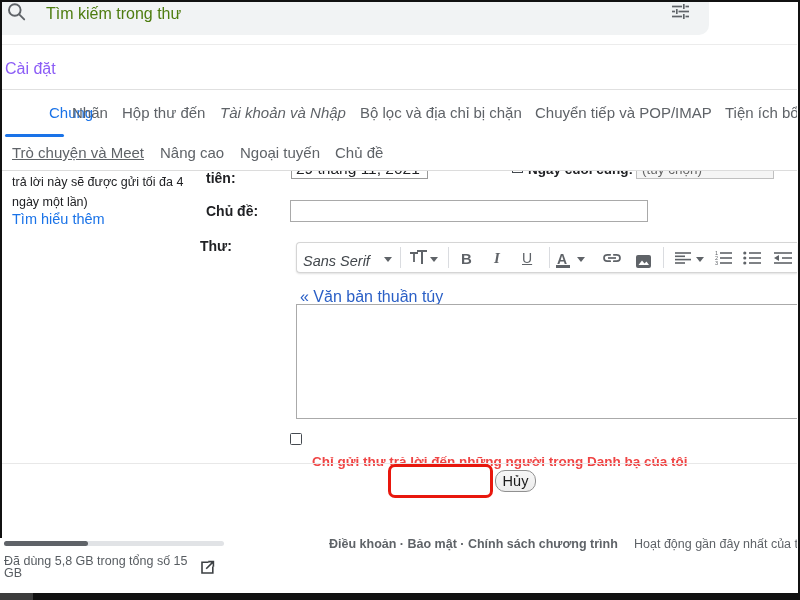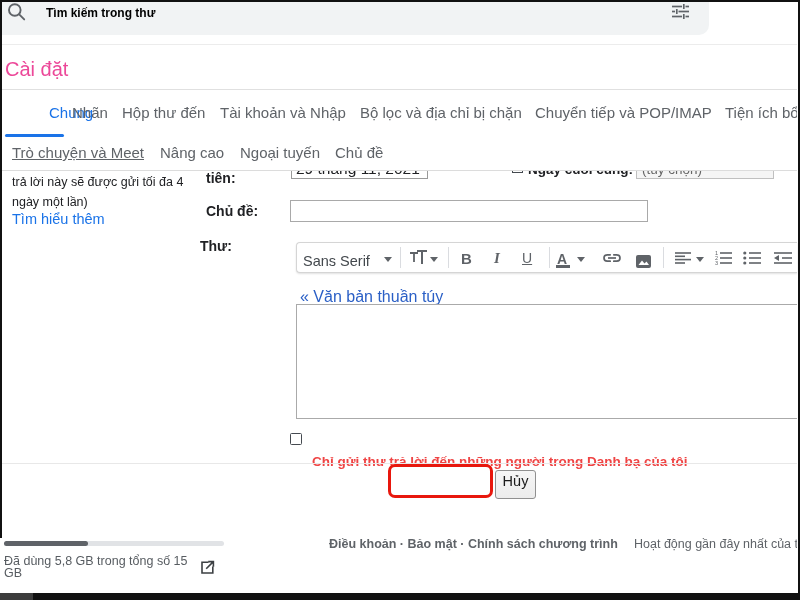--- a/index.html
+++ b/index.html
@@ -11,44 +11,44 @@
 </style>
 </head>
 <body>
 <div id="root">
 
   <div class="abs" style="left:2px; top:2px; width:707px; height:33px; background:#f1f3f4; border-radius:0 0 10px 0;"></div>
   <svg class="abs" style="left:8px; top:3px;" width="18" height="18" viewBox="0 0 18 18">
     <circle cx="6.8" cy="7" r="5.8" fill="none" stroke="#5f6368" stroke-width="1.9"></circle>
     <line x1="11.2" y1="11.4" x2="16.2" y2="16.4" stroke="#5f6368" stroke-width="1.9" stroke-linecap="round"></line>
   </svg>
-  <div class="abs" style="left:46px; top:3px; font-size:12px; line-height:21px; color:#000000;font-weight:bold;">Tìm kiếm trong thư</div>
+  <div class="abs" style="left:46px; top:3px; font-size:16px; line-height:21px; color:#4d7c0f;">Tìm kiếm trong thư</div>
   <svg class="abs" style="left:671px; top:3px;" width="19" height="17" viewBox="0 0 19 17">
     <g stroke="#5f6368" stroke-width="1.7">
       <line x1="1" y1="3.5" x2="11" y2="3.5"></line>
       <line x1="14.5" y1="3.5" x2="18" y2="3.5"></line>
       <line x1="12.8" y1="1" x2="12.8" y2="6"></line>
       <line x1="1" y1="8.5" x2="4" y2="8.5"></line>
       <line x1="7.5" y1="8.5" x2="18" y2="8.5"></line>
       <line x1="5.8" y1="6" x2="5.8" y2="11"></line>
       <line x1="1" y1="13.5" x2="11" y2="13.5"></line>
       <line x1="14.5" y1="13.5" x2="18" y2="13.5"></line>
       <line x1="12.8" y1="11" x2="12.8" y2="16"></line>
     </g>
   </svg>
   <div class="abs" style="left:0; top:44px; width:797px; height:1px; background:#ececec;"></div>
 
-  <div class="abs" style="left:5px; top:55px; font-size:20px; line-height:28px; color:#ec4899;">Cài đặt</div>
+  <div class="abs" style="left:5px; top:55px; font-size:16px; line-height:28px; color:#8b5cf6;">Cài đặt</div>
   <div class="abs" style="left:0; top:89px; width:797px; height:1px; background:#e0e0e0;"></div>
 
   <div class="abs grey" style="top:105px; left:0; width:797px; height:17px; font-size:15px; line-height:16px; overflow:hidden; white-space:nowrap;">
     <span class="abs" style="left:13px; color:#1a73e8; font-weight:500;margin-left:36px;">Chung</span>
     <span class="abs" style="left:72px;">Nhãn</span>
     <span class="abs" style="left:122px;">Hộp thư đến</span>
-    <span class="abs" style="left:220px;">Tài khoản và Nhập</span>
+    <span class="abs" style="left:220px;font-style:italic;">Tài khoản và Nhập</span>
     <span class="abs" style="left:360px;">Bộ lọc và địa chỉ bị chặn</span>
     <span class="abs" style="left:535px;">Chuyển tiếp và POP/IMAP</span>
     <span class="abs" style="left:725px;">Tiện ích bổ sung</span>
   </div>
   <div class="abs" style="left:5px; top:134px; width:59px; height:3px; background:#1a73e8; border-radius:2px;"></div>
 
   <div class="abs grey" style="top:145px; left:0; width:797px; height:17px; font-size:15px; line-height:16px; overflow:hidden; white-space:nowrap;">
     <span class="abs" style="left:12px;text-decoration:underline;">Trò chuyện và Meet</span>
     <span class="abs" style="left:160px;">Nâng cao</span>
     <span class="abs" style="left:240px;">Ngoại tuyến</span>
@@ -73,21 +73,21 @@
   <div class="abs" style="left:12px; top:171.5px; font-size:12.5px; line-height:20px; color:#202124; white-space:nowrap;">trả lời này sẽ được gửi tối đa 4<br>ngày một lần)</div>
   <div class="abs" style="left:12px; top:212px; font-size:14.5px; line-height:15px; color:#1a73e8;">Tìm hiểu thêm</div>
 
   <div class="abs" style="left:206px; top:170.5px; font-size:14px; font-weight:bold; line-height:14px; color:#202124;">tiên:</div>
   <div class="abs" style="left:206px; top:204px; font-size:14px; font-weight:bold; line-height:14px; color:#202124;">Chủ đề:</div>
   <div class="abs" style="left:200px; top:239px; font-size:14px; font-weight:bold; line-height:14px; color:#202124;">Thư:</div>
 
   <div class="abs" style="left:290px; top:200px; width:358px; height:22px; border:1px solid #a9a9a9; background:#fff;"></div>
 
   <div class="abs" style="left:296px; top:242px; width:501px; height:31px; border:1px solid #d5d5d5; border-right:none; border-radius:4px 0 0 4px; background:#fff; box-shadow:0 1px 2px rgba(0,0,0,0.12);"></div>
-  <div class="abs" style="left:303px; top:253.5px; font-size:14.5px; line-height:14px; color:#43484d;">Sans Serif</div>
+  <div class="abs" style="left:303px; top:253.5px; font-size:14.5px; line-height:14px; color:#43484d;font-style:italic;">Sans Serif</div>
   <div class="abs" style="left:384px; top:257px; width:0; height:0; border-left:4.5px solid transparent; border-right:4.5px solid transparent; border-top:5px solid #5f6368;"></div>
   <div class="abs" style="left:400px; top:247px; width:1px; height:21px; background:#dadce0;"></div>
 
   <svg class="abs" style="left:410px; top:250px;" width="18" height="15" viewBox="0 0 18 15">
     <path d="M0 3 L8 3 M4 3 L4 12" stroke="#5f6368" stroke-width="1.8" fill="none"></path>
     <path d="M7 1 L17 1 M12 1 L12 14" stroke="#5f6368" stroke-width="2" fill="none"></path>
   </svg>
   <div class="abs" style="left:430px; top:257px; width:0; height:0; border-left:4.5px solid transparent; border-right:4.5px solid transparent; border-top:5px solid #5f6368;"></div>
   <div class="abs" style="left:448px; top:247px; width:1px; height:21px; background:#dadce0;"></div>
   <div class="abs" style="left:461px; top:251px; font-size:15px; font-weight:bold; color:#5f6368; line-height:15px;">B</div>
@@ -156,21 +156,21 @@
   <div class="abs" style="left:300px; top:289px; font-size:16px; line-height:15px; color:#2a5fc6;">« Văn bản thuần túy</div>
 
   <div class="abs" style="left:296px; top:304px; width:501px; height:115px; border:1px solid #aaa; border-right:none; background:#fff;"></div>
 
   <div class="abs" style="left:290px; top:433px; width:12px; height:12px; border:1.6px solid #454a50; border-radius:1.5px; background:#fff;"></div>
   <div class="abs" style="left:312px; top:454px; font-size:13.5px; font-weight:bold; line-height:15px; color:#ef4444;">Chỉ gửi thư trả lời đến những người trong Danh bạ của tôi</div>
 
   <div class="abs" style="left:0; top:463px; width:797px; height:1px; background:#e8e8e8;"></div>
 
   <div class="abs" style="left:388px; top:464px; width:105px; height:34px; border:3px solid #e8170d; border-radius:7px;"></div>
-  <div class="abs" style="left:495px; top:470px; width:41px; height:29px; background:linear-gradient(#f6f6f6,#ececec); border:1px solid #909090; border-radius:3px; text-align:center; font-size:14.5px; line-height:20px; color:#1b1b1b;">Hủy</div>
+  <div class="abs" style="left:495px; top:470px; width:41px; height:22px; background:linear-gradient(#f6f6f6,#ececec); border:1px solid #909090; border-radius:10px; text-align:center; font-size:14.5px; line-height:20px; color:#1b1b1b;">Hủy</div>
 
   <div class="abs grey" style="left:329px; top:537px; font-size:12.5px; line-height:14px;font-weight:bold;">Điều khoản · Bảo mật · Chính sách chương trình</div>
   <div class="abs grey" style="left:634px; top:537px; width:163px; height:14px; overflow:hidden; font-size:12.5px; line-height:14px; white-space:nowrap;">Hoạt động gần đây nhất của tà</div>
 
   <div class="abs" style="left:4px; top:541px; width:220px; height:5px; background:#e1e3e6; border-radius:2.5px;"></div>
   <div class="abs" style="left:4px; top:541px; width:84px; height:5px; background:#5f6368; border-radius:2.5px;"></div>
   <div class="abs" style="left:4px; top:556px; font-size:12.5px; line-height:11.5px; color:#575c61; white-space:nowrap;">Đã dùng 5,8 GB trong tổng số 15<br>GB</div>
   <svg class="abs" style="left:200px; top:560px;" width="15" height="15" viewBox="0 0 15 15">
     <path d="M8.5 2.2 H2 V13 H12.8 V6.5" stroke="#3c4043" stroke-width="1.6" fill="none"></path>
     <path d="M6.2 8.8 L12.6 2.4 M8.2 1.6 H13.4 V6.8" stroke="#3c4043" stroke-width="1.6" fill="none"></path>

